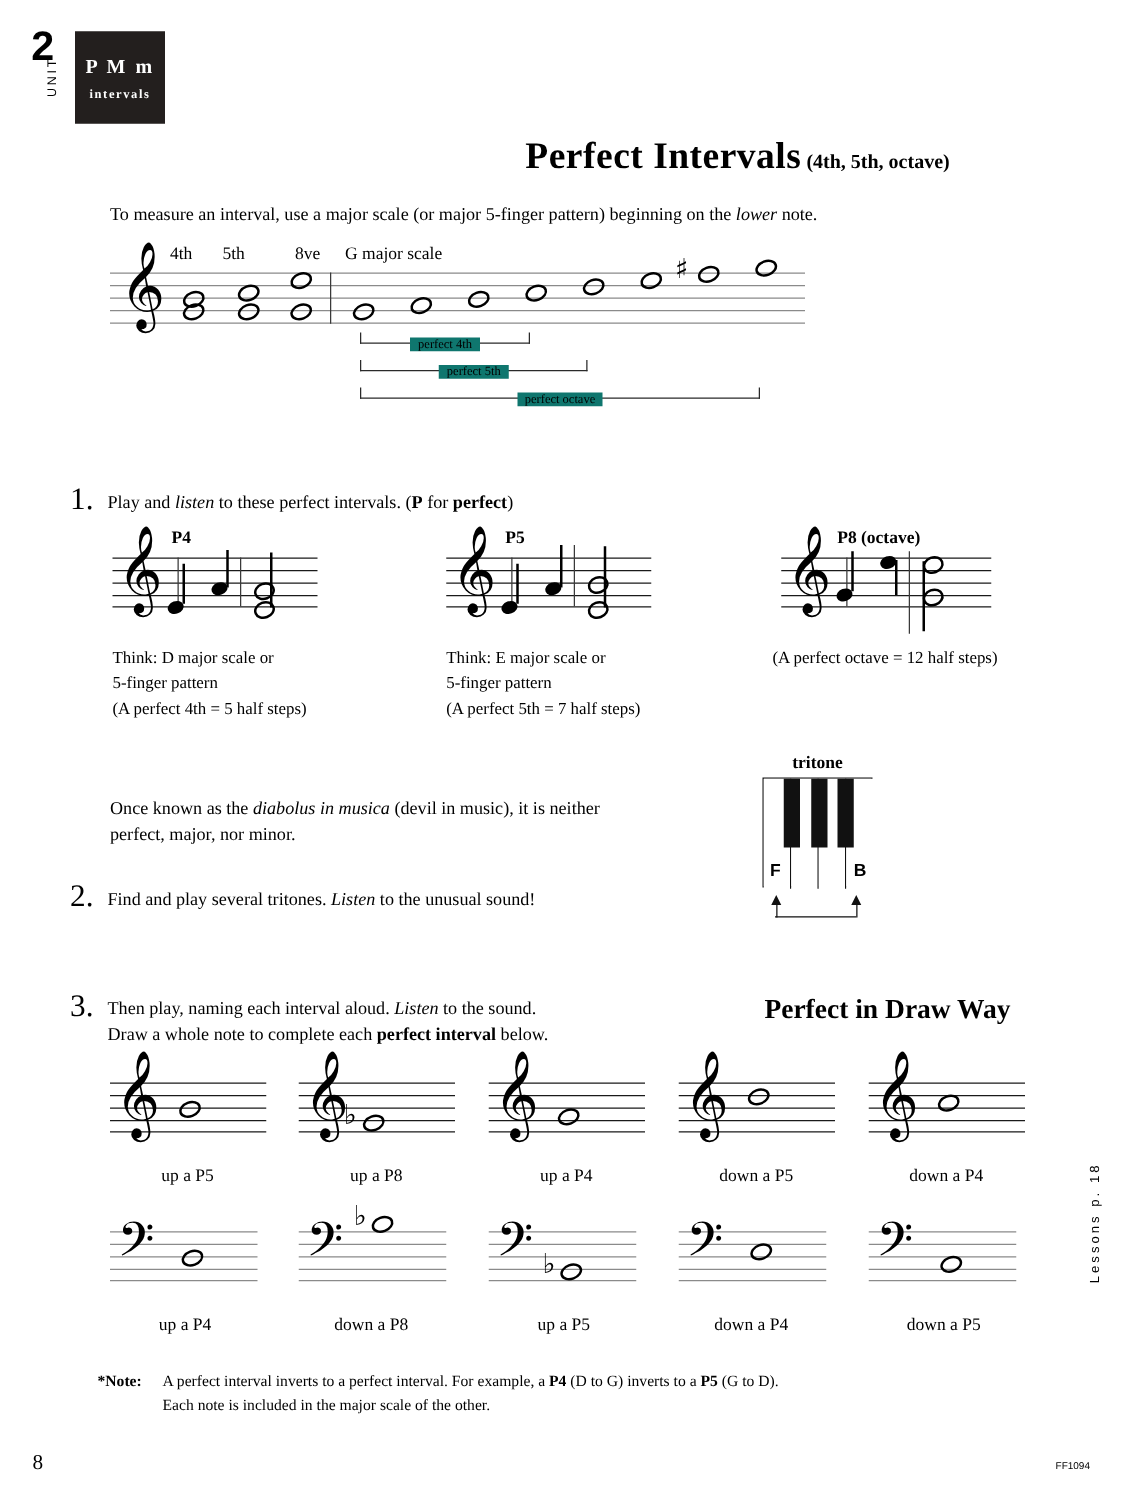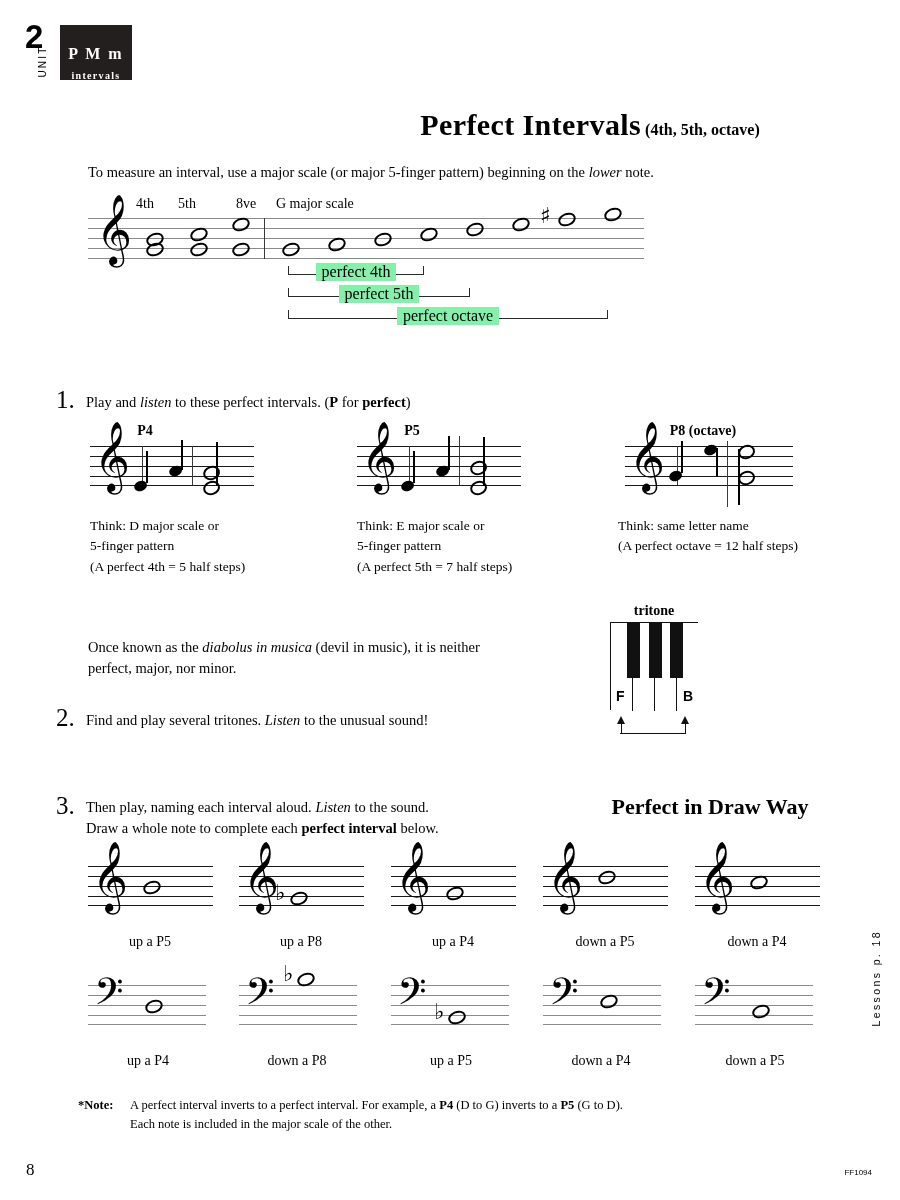--- a/index.html
+++ b/index.html
@@ -24,21 +24,21 @@
   }
   .unit-word {
     position: absolute; left: -10px; top: 34px;
     width: 60px; text-align: center;
     font-family: "Liberation Sans", sans-serif;
     font-size: 10px; letter-spacing: 2.2px; font-weight: normal;
     transform: rotate(-90deg); transform-origin: center center;
   }
   .unit-box {
     position: absolute; left: 38px; top: 3px;
-    width: 72px; height: 55px;
+    width: 72px; height: 74px;
     background: #231f1e;
     color: #fff;
   }
   .unit-box .pmm {
     position: absolute; left: 0; right: 0; top: 20px;
     text-align: center;
     font-family: "Liberation Serif", serif;
     font-weight: bold; font-size: 16px; letter-spacing: 2px;
   }
   .unit-box .ivals {
@@ -112,22 +112,22 @@
     font-size: 22px; line-height: 1;
   }
 
   
   .bracket { position: absolute; height: 11px; }
   .bracket .bar { position: absolute; left: 0; right: 0; bottom: 0; height: 1.2px; background: #2a2a2a; }
   .bracket .tickL, .bracket .tickR { position: absolute; bottom: 0; width: 1.2px; height: 9px; background: #2a2a2a; }
   .bracket .tickL { left: 0; } .bracket .tickR { right: 0; }
   .bracket .lbl {
     position: absolute; bottom: -6px; left: 0; right: 0;
-    text-align: center; font-size: 16px;
-    background: #86efac; padding: 0 6px;
+    text-align: center; font-size: 10px;
+    background: #0f766e; padding: 0 6px;
     width: max-content; margin: 0 auto;
   }
 
   
   .lbl-small { position: absolute; font-size: 14px; }
   .lbl-bold  { position: absolute; font-size: 14px; font-weight: bold; text-align: center; }
   .caption   { position: absolute; font-size: 13.5px; line-height: 1.5; }
 
   
   .keyboard { position: absolute; left: 610px; top: 622px; width: 88px; height: 88px; }
@@ -329,21 +329,20 @@
       <div class="barline" style="left:102px; top:-5px; height:66px;"></div>
       <div class="note filled" style="left:44px; top:25px;"></div>
       <div class="stem" style="left:56px; top:-5px; height:32px;"></div>
       <div class="note filled" style="left:79px; top:-1px;"></div>
       <div class="stem" style="left:91px; top:2px; height:28px;"></div>
       <div class="note half" style="left:113px; top:25px;"></div>
       <div class="note half" style="left:113px; top:-1px;"></div>
       <div class="stem" style="left:113px; top:3px; height:56px;"></div>
     </div>
     <div class="caption" style="left:618px; top:516px; width:250px;">
-      <div>Think: same letter name</div>
       <div>(A perfect octave = 12 half steps)</div>
     </div>
   </div>
 
   <div class="para" style="left:88px; top:637px; width:430px;">
     <span>Once known as the </span><span class="i">diabolus in musica</span><span> (devil in music), it is neither perfect, major, nor minor.</span>
   </div>
 
   <div class="keyboard">
     <div class="kb-label">tritone</div>

